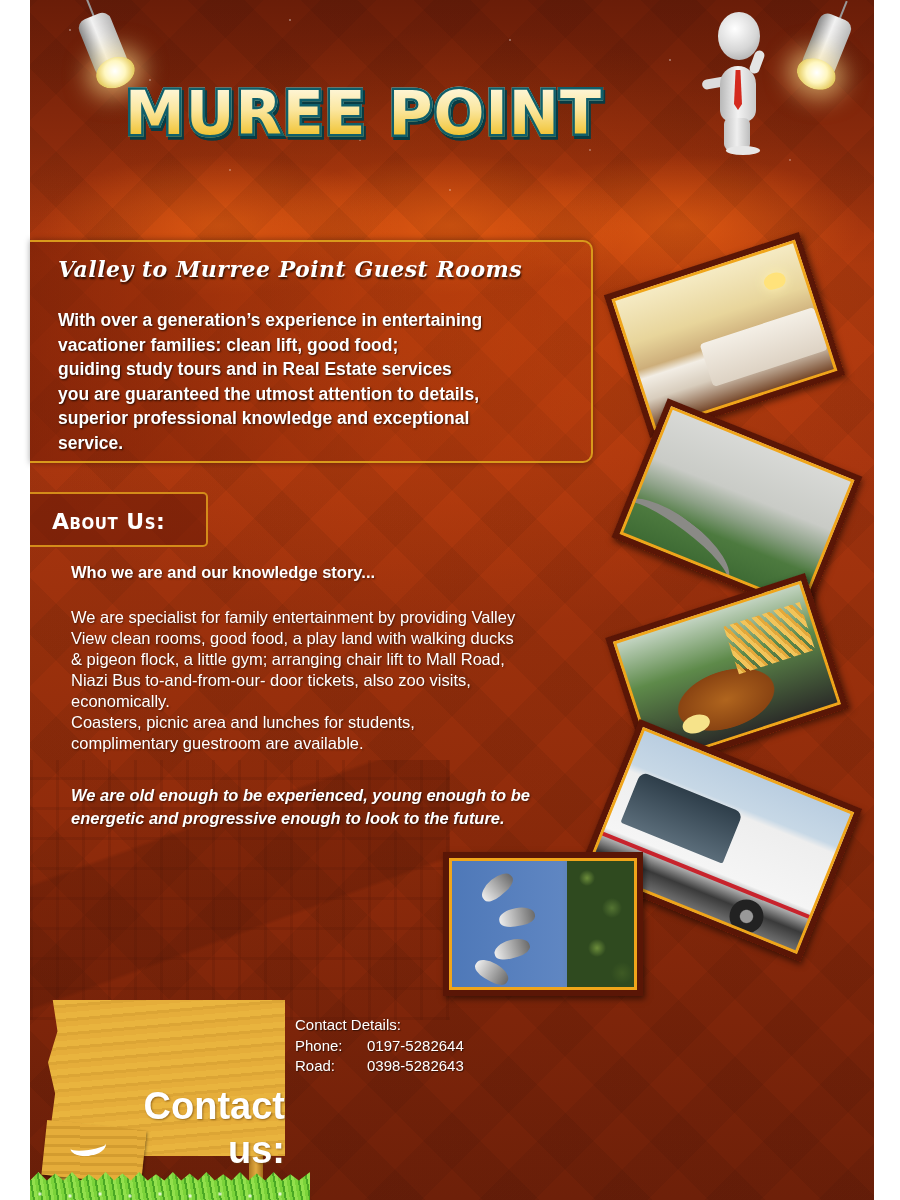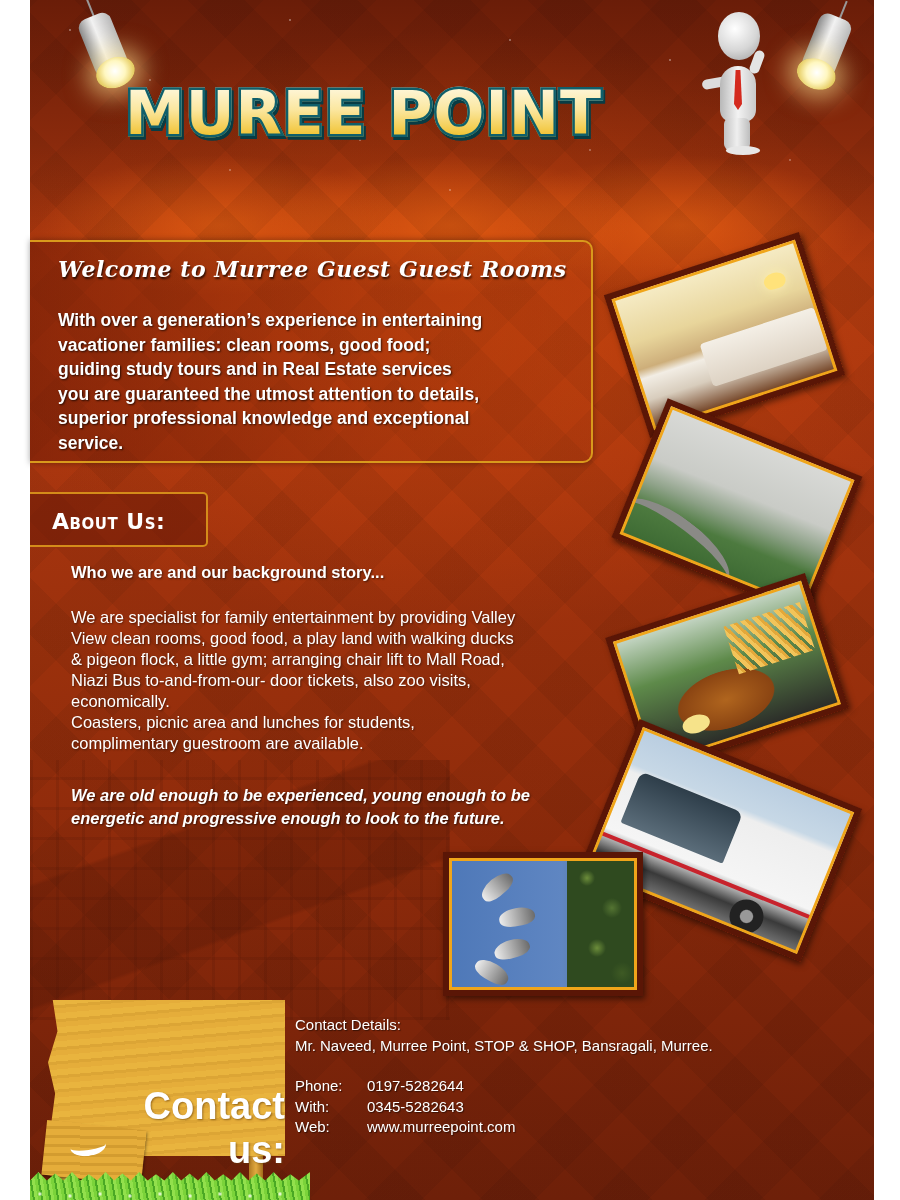--- a/index.html
+++ b/index.html
@@ -226,33 +226,33 @@
   <div class="arm"></div>
   <div class="body"></div>
   <div class="tie"></div>
   <div class="thumb"></div>
   <div class="head"></div>
   <div class="legs"></div>
   <div class="foot"></div>
 </div>
 
 <section class="welcome-box">
-  <h1 class="welcome-title">Welcome to Murree Guest Guest Rooms</h1>
+  <h1 class="welcome-title">Valley to Murree Point Guest Rooms</h1>
   <p class="welcome-text">With over a generation’s experience in entertaining
-vacationer families: clean rooms, good food;
+vacationer families: clean lift, good food;
 guiding study tours and in Real Estate services
 you are guaranteed the utmost attention to details,
 superior professional knowledge and exceptional
  service.</p>
 </section>
 
 <div class="about-box">
   <h2 class="about-title">About Us:</h2>
 </div>
-<p class="about-subtitle">Who we are and our background story...</p>
+<p class="about-subtitle">Who we are and our knowledge story...</p>
 <p class="about-body">We are specialist for family entertainment by providing Valley
 View clean rooms, good food, a play land with walking ducks
 &amp; pigeon flock, a little gym; arranging chair lift  to Mall Road,
 Niazi Bus to-and-from-our- door tickets, also zoo visits,
 economically.
 Coasters, picnic area and lunches for students,
 complimentary guestroom  are available.</p>
 <p class="about-closing">We are old enough to be experienced, young enough to be
 energetic and progressive enough to look to the future.</p>
 
@@ -289,26 +289,21 @@
 <div class="sign-post-r"></div>
 <div class="sign"></div>
 <div class="sign-plank"></div>
 <div class="sign-text">Contact
 us:</div>
 <div class="sign-smile"></div>
 <div class="grass"></div>
 
 <section class="contact">
   <div>Contact Details:</div>
-  <div class="address">Mr. Naveed, Murree Point, STOP &amp; SHOP, Bansragali, Murree.</div>
   <div class="row">
     <span class="label">Phone:</span>
     <span>0197-5282644</span>
   </div>
   <div class="row">
-    <span class="label">With:</span>
-    <span>0345-5282643</span>
-  </div>
-  <div class="row">
-    <span class="label">Web:</span>
-    <span>www.murreepoint.com</span>
+    <span class="label">Road:</span>
+    <span>0398-5282643</span>
   </div>
 </section>
 
 </body></html>

